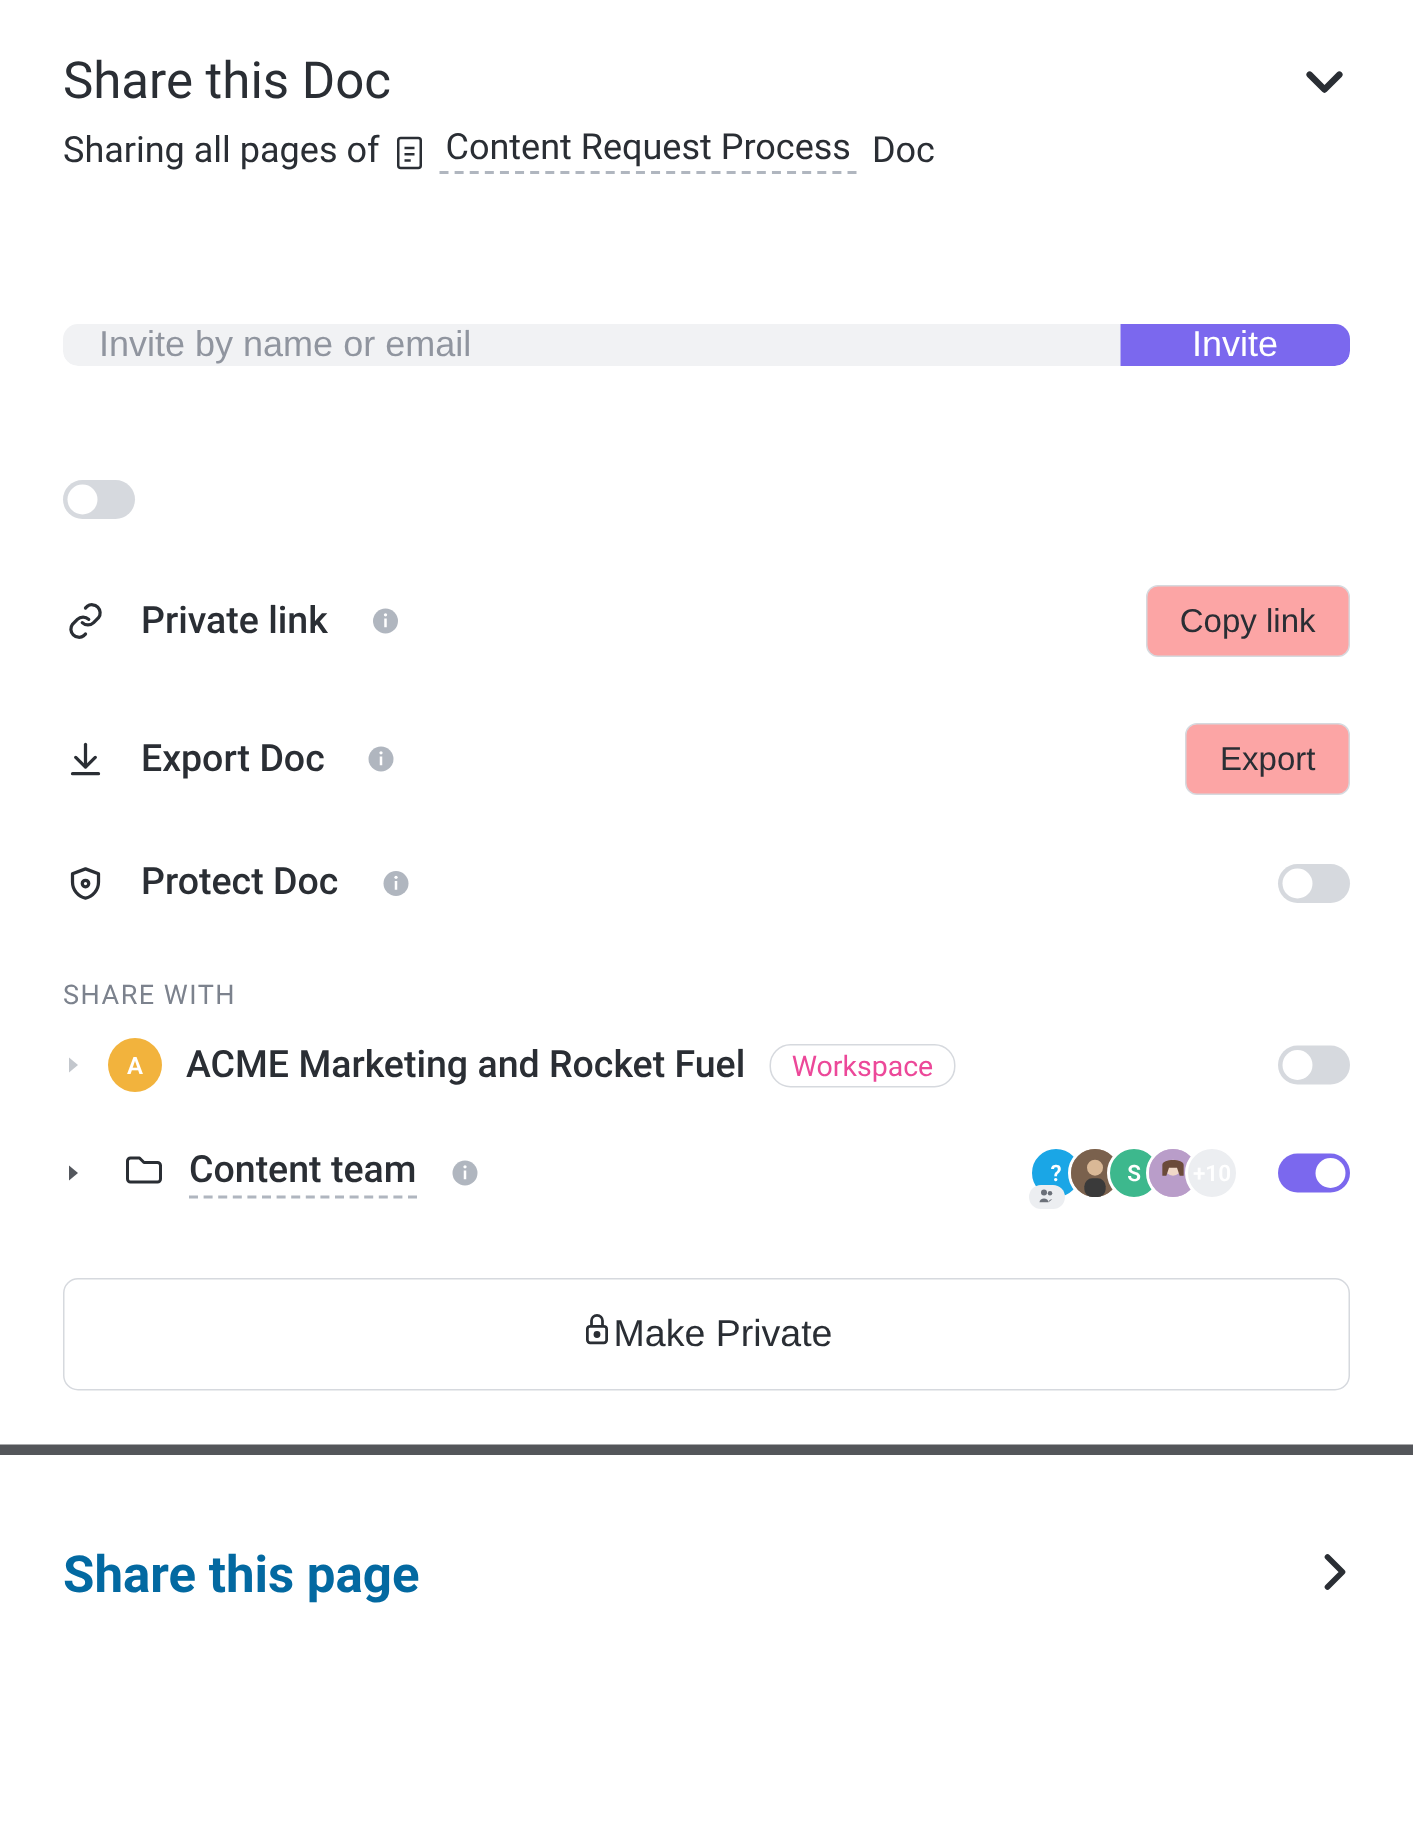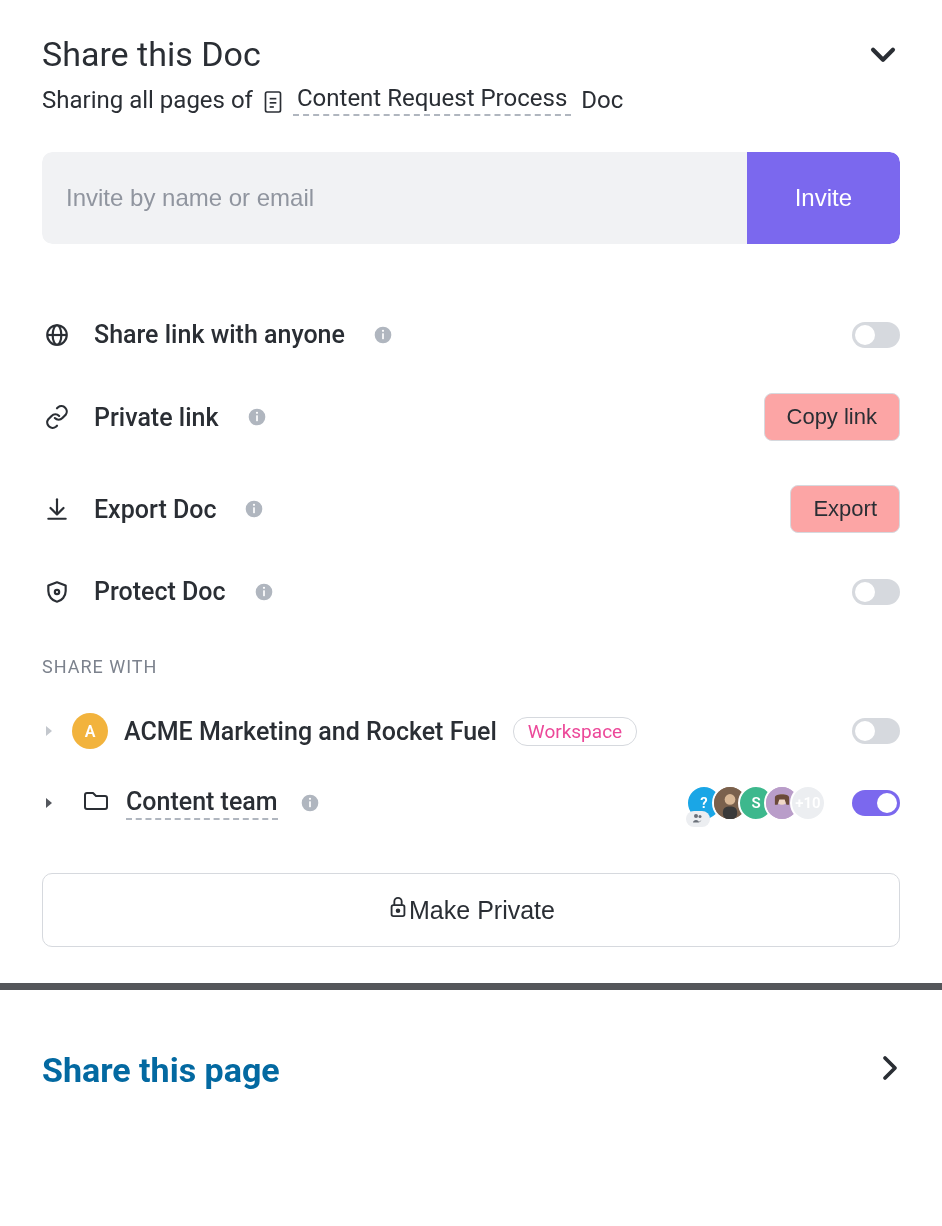--- a/index.html
+++ b/index.html
@@ -35,20 +35,21 @@
     padding: 0 4px 2px 4px;
     color: #2a2e34;
   }
   .doc-icon svg { width: 20px; height: 24px; vertical-align: middle; }
   .invite-row {
     display: flex;
     height: 92px;
     border-radius: 10px;
     overflow: hidden;
     margin-bottom: 54px;
+    align-items: flex-end;
   }
   .invite-input {
     flex: 1;
     background: #f1f2f4;
     border: none;
     padding: 0 24px;
     font-size: 24px;
     color: #7c828d;
     outline: none;
     border-radius: 10px 0 0 10px;
@@ -111,21 +112,21 @@
     padding: 10px 22px;
     font-size: 22px;
     color: #2a2e34;
     cursor: pointer;
   }
   .section-label {
     font-size: 18px;
     letter-spacing: 1px;
     color: #7c828d;
     margin-top: 28px;
-    margin-bottom: 18px;
+    margin-bottom: 0;
   }
   .share-row {
     display: flex;
     align-items: center;
     justify-content: space-between;
     padding: 18px 0;
   }
   .share-left {
     display: flex;
     align-items: center;
@@ -229,37 +230,20 @@
     <span class="doc-name">Content Request Process</span>
     <span>Doc</span>
   </div>
 
   <div class="invite-row">
     <input class="invite-input" type="text" placeholder="Invite by name or email" style="">
     <button class="invite-btn">Invite</button>
   </div>
 
   <div class="opt-row">
-    <div class="opt-left">
-      <span class="opt-icon">
-        <svg viewBox="0 0 24 24" fill="none" stroke="#2a2e34" stroke-width="2">
-            <circle cx="12" cy="12" r="9"></circle>
-            <ellipse cx="12" cy="12" rx="4" ry="9"></ellipse>
-            <line x1="3" y1="12" x2="21" y2="12"></line>
-          </svg>
-      </span>
-      <span class="opt-label">Share link with anyone</span>
-      <span class="info-icon">
-        <svg viewBox="0 0 24 24" fill="#b0b6bf">
-            <circle cx="12" cy="12" r="10"></circle>
-            <rect x="11" y="10" width="2" height="7" fill="#fff"></rect>
-            <circle cx="12" cy="7" r="1.3" fill="#fff"></circle>
-          </svg>
-      </span>
-    </div>
     <div class="toggle">
         <div class="knob"></div>
       </div>
   </div>
 
   <div class="opt-row">
     <div class="opt-left">
       <span class="opt-icon">
         <svg viewBox="0 0 24 24" fill="none" stroke="#2a2e34" stroke-width="2" stroke-linecap="round">
             <path d="M10 13a5 5 0 0 0 7 0l3-3a5 5 0 0 0-7-7l-1 1"></path>

